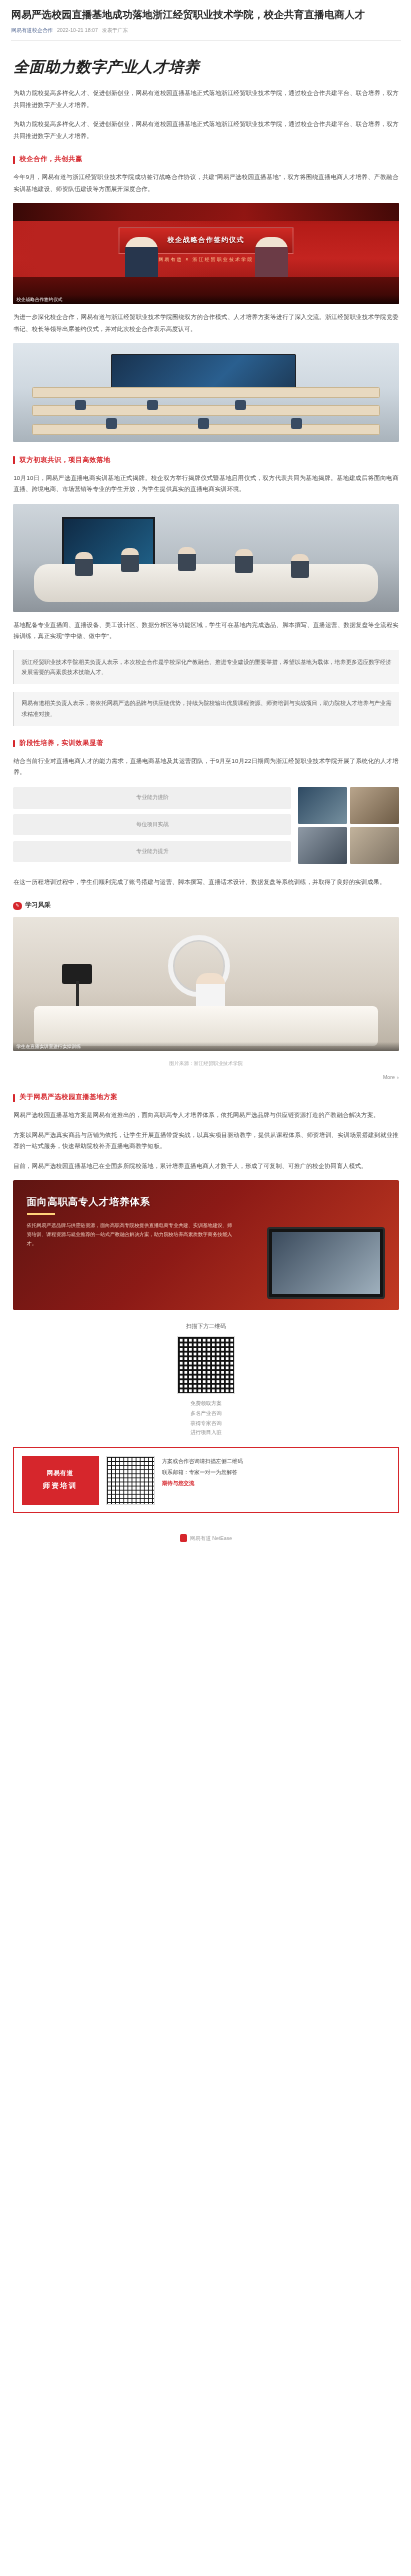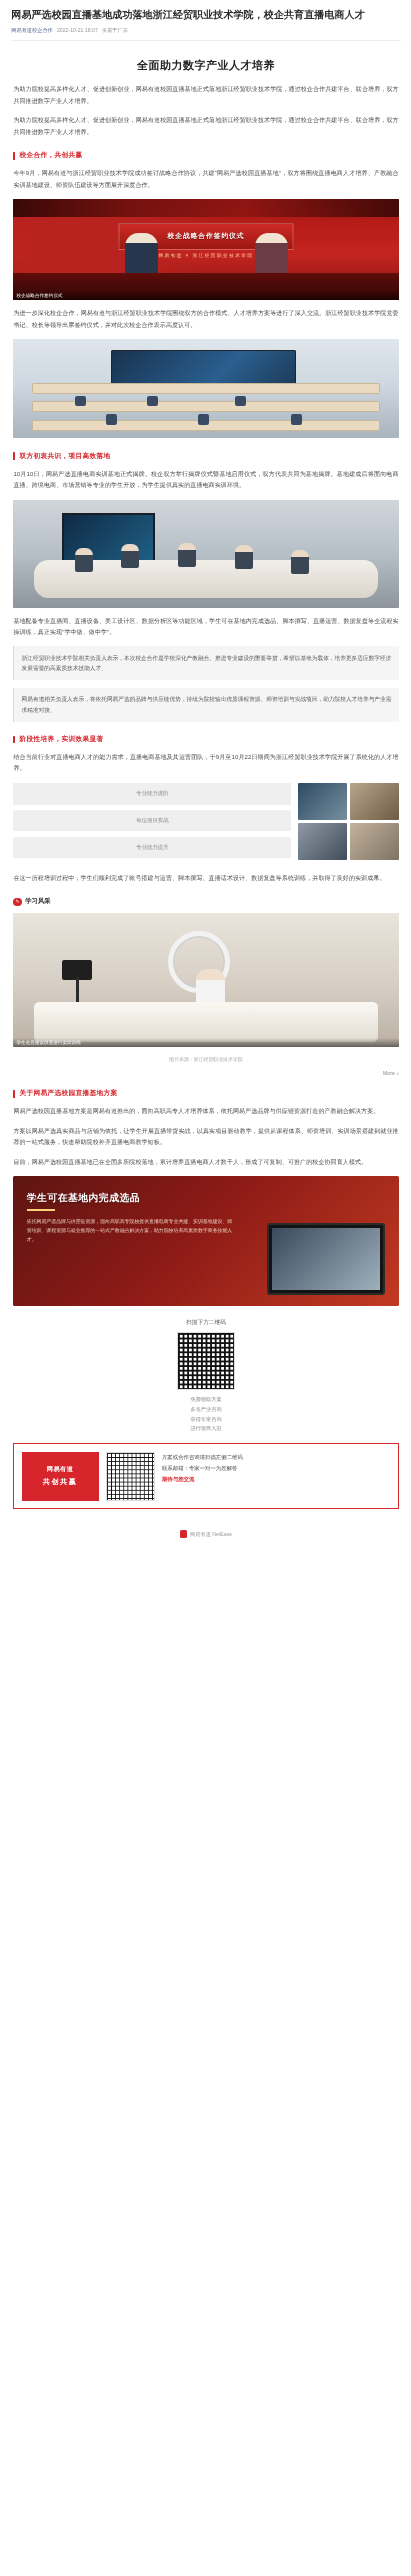--- a/index.html
+++ b/index.html
@@ -31,26 +31,26 @@
     align-items:center;
     flex-wrap: wrap;
   }
   .meta .account { color:#576b95; }
   .hr { height:0.5px; background:#ededed; margin: 6.2px 0 0 0; }
 
   
   .content { padding: 3.1px 13.4px 5.2px 13.4px; }
 
   h2.main-h {
-    text-align:center;
-    font-size: 11px;
+    font-size: 15px;
     font-weight: bold;
     color: #232323;
     margin: 9.3px 0 11.3px 0;
     letter-spacing: 0.5px;
+    font-style: italic;
   }
 
   p.para {
     font-size: 6px;
     line-height: 11.3px;
     color: #4b4b4b;
     margin: 0 0 8.2px 0;
     text-align: justify;
     letter-spacing: 0.1px;
   }
@@ -423,41 +423,41 @@
     <div class="sec-h">
       <span class="bar"></span>
       <span class="txt">关于网易严选校园直播基地方案</span>
     </div>
 
     <p class="para">网易严选校园直播基地方案是网易有道推出的，面向高职高专人才培养体系，依托网易严选品牌与供应链资源打造的产教融合解决方案。</p>
     <p class="para">方案以网易严选真实商品与店铺为依托，让学生开展直播带货实战，以真实项目驱动教学，提供从课程体系、师资培训、实训场景搭建到就业推荐的一站式服务，快速帮助院校补齐直播电商教学短板。</p>
     <p class="para">目前，网易严选校园直播基地已在全国多所院校落地，累计培养直播电商人才数千人，形成了可复制、可推广的校企协同育人模式。</p>
 
     <div class="poster">
-      <div class="ptitle">学生可在基地内完成选品</div>
+      <div class="ptitle">面向高职高专人才培养体系</div>
       <div class="pline"></div>
       <div class="pbody">依托网易严选品牌与供应链资源，面向高职高专院校提供直播电商专业共建、实训基地建设、师资培训、课程资源与就业推荐的一站式产教融合解决方案，助力院校培养高素质数字商务技能人才。</div>
       <div class="device">
         <div class="inner"></div>
       </div>
     </div>
 
     <div class="qr-block">
       <div class="t">扫描下方二维码</div>
       <div class="code"></div>
       <div class="l">免费领取方案</div>
       <div class="l">多名产业咨询</div>
       <div class="l">获得专家咨询</div>
       <div class="l">进行项目入驻</div>
     </div>
 
     <div class="cta">
       <div class="brandbox">
         <span class="b1">网易有道</span>
-        <span class="b2">共创共赢</span>
+        <span class="b2">师资培训</span>
       </div>
       <div class="qr"></div>
       <div class="right">
         <div>方案或合作咨询请扫描左侧二维码</div>
         <div>联系邮箱：专家一对一为您解答</div>
         <div class="last">期待与您交流</div>
       </div>
     </div>
 
   </div>

